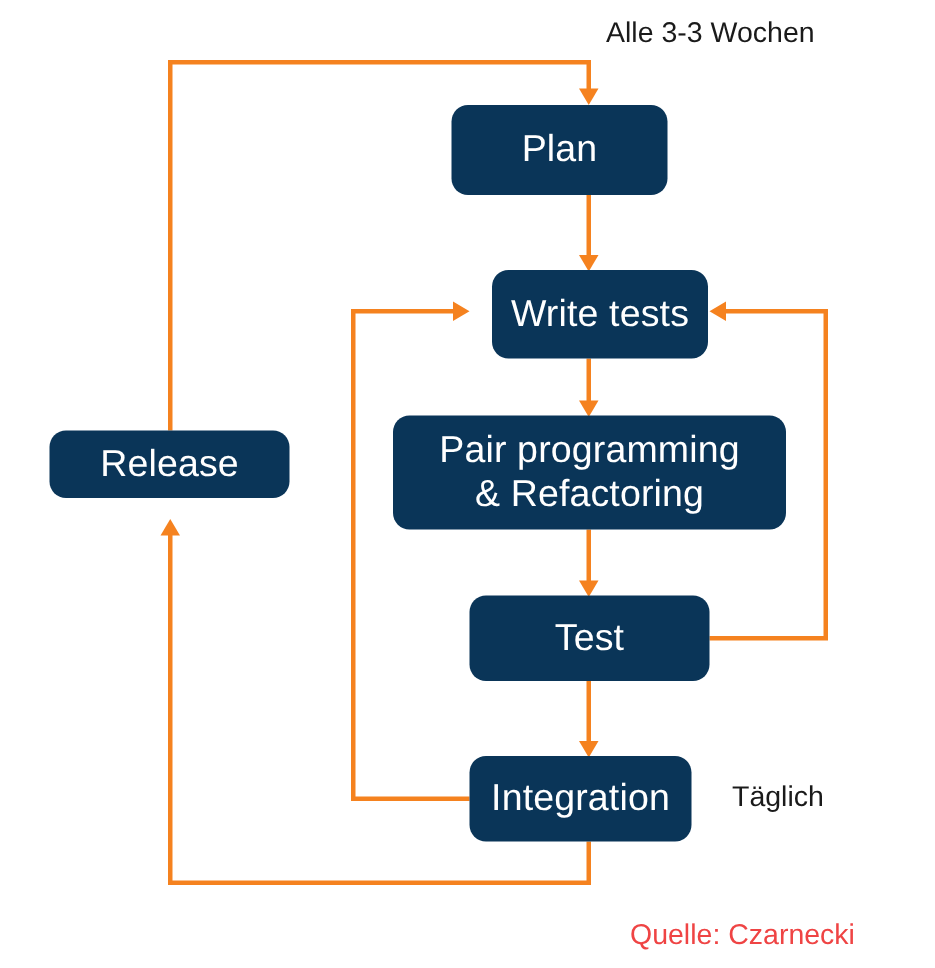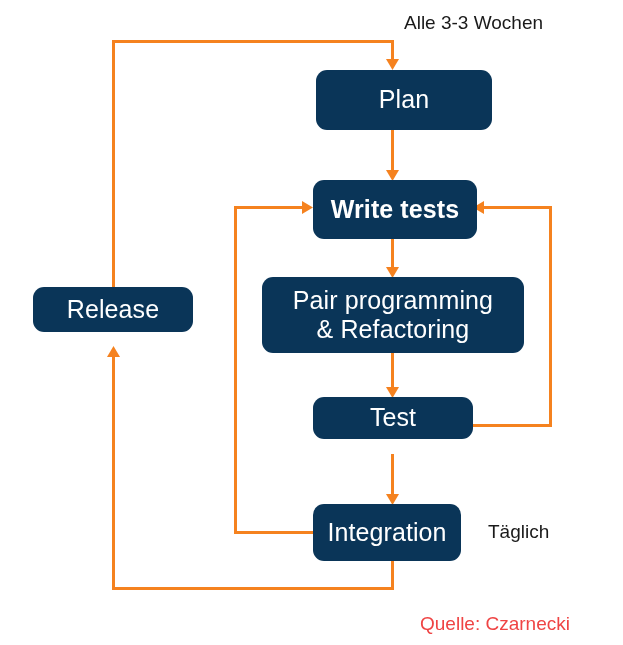--- a/index.html
+++ b/index.html
@@ -45,24 +45,24 @@
     font-size: 25px;
   }
   .caption {
     position: absolute;
     color: #1a1a1a;
     font-size: 19px;
     line-height: 1.2;
     white-space: nowrap;
     z-index: 4;
   }
-  #node-plan       { left: 316px; top: 70px;  width: 176px; height: 60px; }
-  #node-write      { left: 313px; top: 180px; width: 164px; height: 59px; font-weight: bold; }
+  #node-plan       { left: 301px; top: 70px;  width: 144px; height: 60px; }
+  #node-write      { left: 328px; top: 180px; width: 144px; height: 59px; }
   #node-pair       { left: 262px; top: 277px; width: 262px; height: 76px; text-align: center; }
-  #node-test       { left: 313px; top: 397px; width: 160px; height: 42px; }
+  #node-test       { left: 313px; top: 397px; width: 160px; height: 57px; }
   #node-integration{ left: 313px; top: 504px; width: 148px; height: 57px; }
   #node-release    { left: 33px;  top: 287px; width: 160px; height: 45px; }
   #caption-cycle   { left: 404px; top: 12px; }
   #caption-daily   { left: 488px; top: 521px; }
   #caption-source  { left: 420px; top: 613px; }
 </style>
 </head>
 <body>
 
 <div id="canvas" style="background: rgb(255, 255, 255);">

